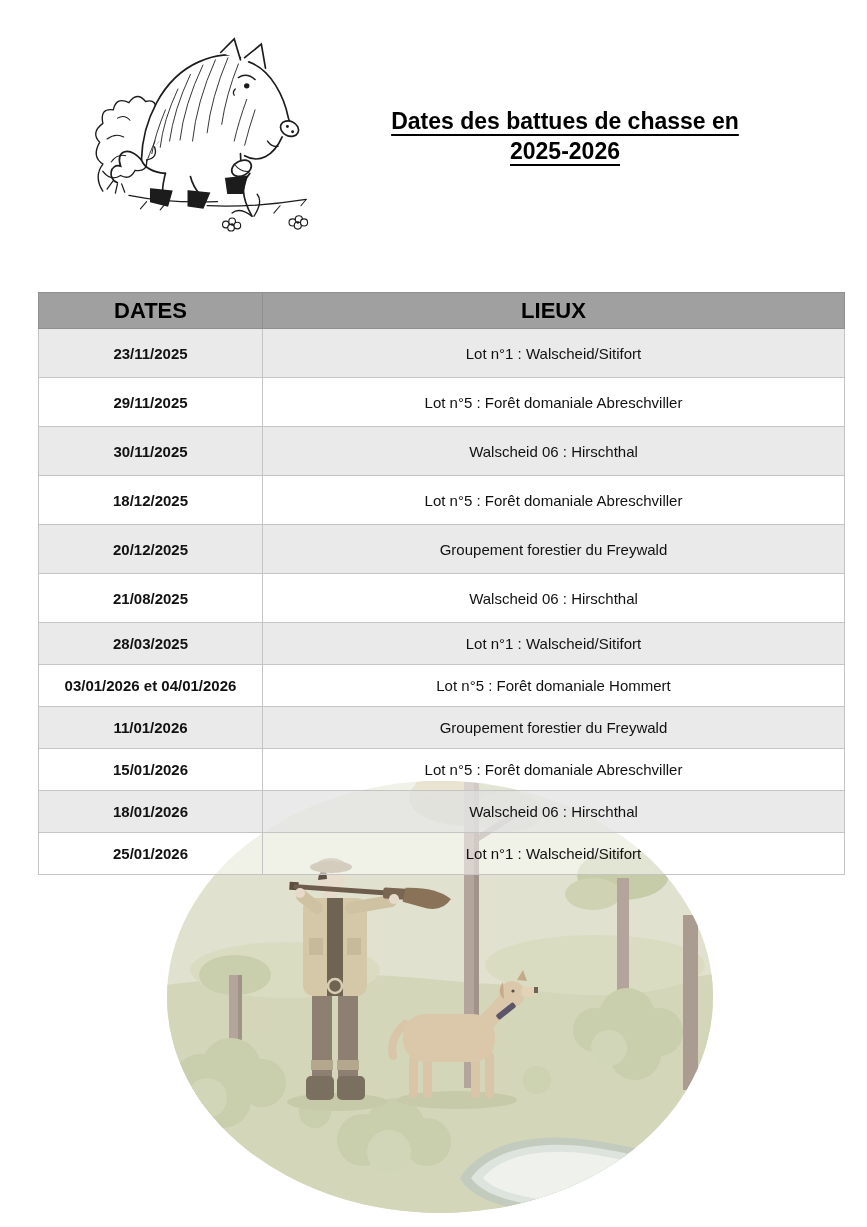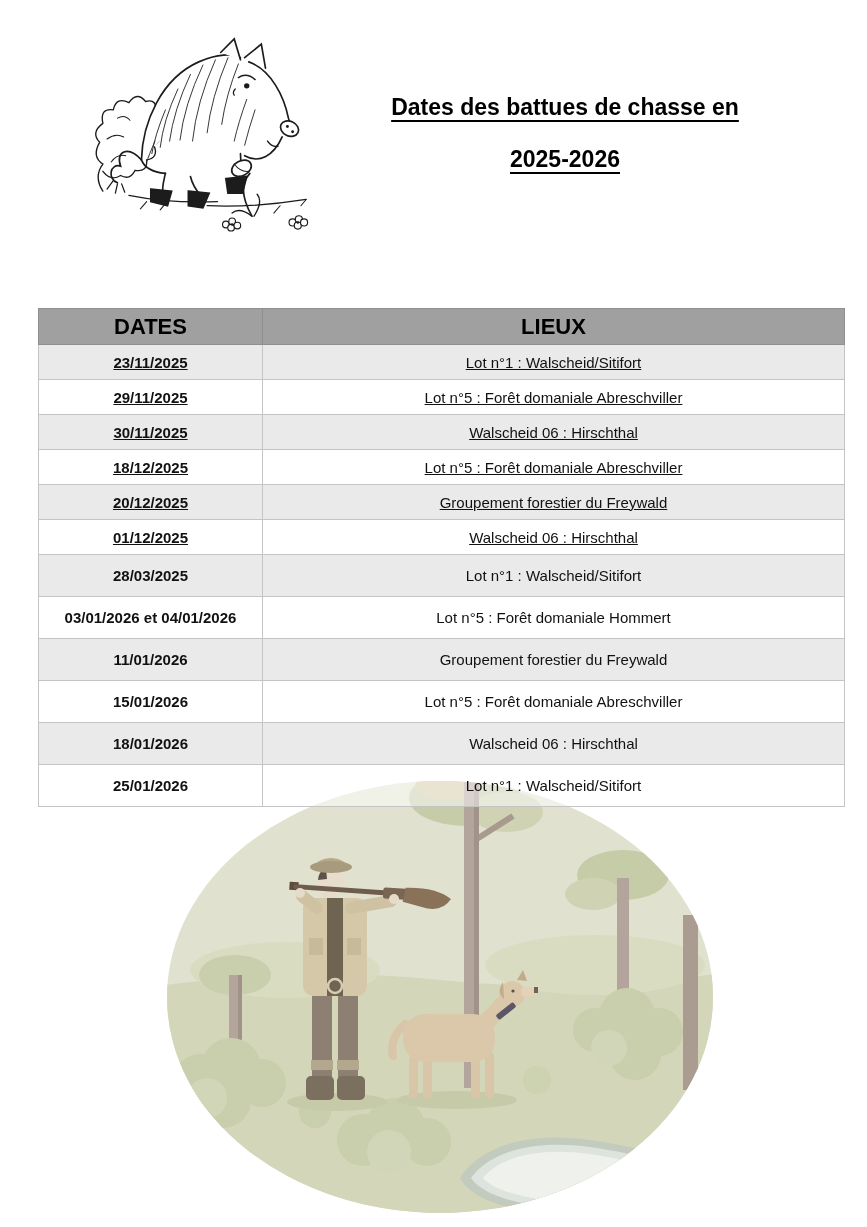--- a/index.html
+++ b/index.html
@@ -7,46 +7,46 @@
   body { font-family:"Liberation Sans", sans-serif; color:#000; }
   .page {
     position:relative; width:867px; height:1227px;
     background:#ffffff; overflow:hidden;
   }
 
   
   .boar { position:absolute; left:82px; top:36px; width:245px; height:205px; }
 
   
-  .title-block { position:absolute; left:320px; top:92px; width:490px; text-align:center; }
+  .title-block { position:absolute; left:320px; top:106px; width:490px; text-align:center; }
   .title-line {
     font-size:23px; font-weight:bold; line-height:30px;
     text-decoration:underline; text-underline-offset:5px;
     text-decoration-thickness:2px;
   }
-  .title-line.second { margin-top:22px; }
+  .title-line.second { }
 
   
   .watermark { position:absolute; left:165px; top:780px; width:550px; height:437px; }
 
   
   .sched-table-wrap { position:absolute; left:38px; top:292px; width:807px; }
-  table.sched { width:100%; border-collapse:collapse; table-layout:fixed;margin-top:16px; }
+  table.sched { width:100%; border-collapse:collapse; table-layout:fixed; }
   table.sched col.c-date { width:224px; }
   table.sched th {
     background:#a0a0a0; border:1.5px solid #8f8f8f;
     height:36px; font-size:22px; font-weight:bold; text-align:center; color:#000;
   }
   table.sched td {
     border:1.5px solid #c4c4c4; text-align:center;
     font-size:15px; vertical-align:middle; color:#111;
   }
   table.sched tbody tr:nth-child(odd) td  { background:rgba(230,230,230,0.85); }
   table.sched tbody tr:nth-child(even) td { background:rgba(255,255,255,0.50); }
-  table.sched tbody tr:nth-child(-n+6) td { height:35px;text-decoration:underline; }
+  table.sched tbody tr:nth-child(-n+6) td { height:49px; }
   table.sched tbody tr:nth-child(n+7) td  { height:42px; }
   td.date-cell { font-weight:bold; }
 </style>
 </head>
 <body>
 
 <div class="page">
 
   <svg class="watermark" viewBox="0 0 550 437" xmlns="http://www.w3.org/2000/svg" aria-hidden="true">
     <defs>
@@ -261,21 +261,21 @@
         </tr>
         <tr>
           <td class="date-cell">18/12/2025</td>
           <td class="lieu-cell">Lot n°5 : Forêt domaniale Abreschviller</td>
         </tr>
         <tr>
           <td class="date-cell">20/12/2025</td>
           <td class="lieu-cell">Groupement forestier du Freywald</td>
         </tr>
         <tr>
-          <td class="date-cell">01/12/2025</td>
+          <td class="date-cell">21/08/2025</td>
           <td class="lieu-cell">Walscheid 06 : Hirschthal</td>
         </tr>
         <tr>
           <td class="date-cell">28/03/2025</td>
           <td class="lieu-cell">Lot n°1 : Walscheid/Sitifort</td>
         </tr>
         <tr>
           <td class="date-cell">03/01/2026 et 04/01/2026</td>
           <td class="lieu-cell">Lot n°5 : Forêt domaniale Hommert</td>
         </tr>

